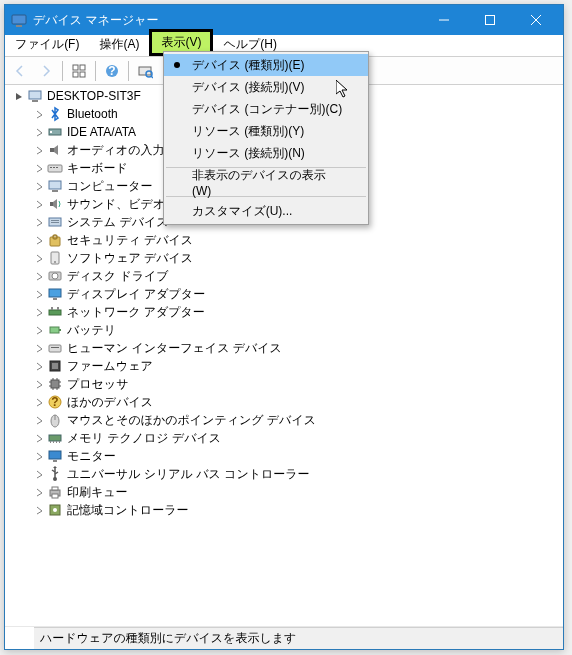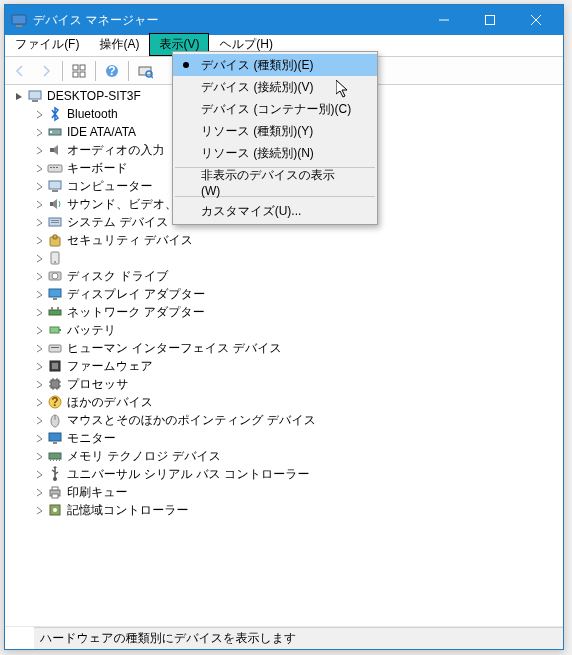--- a/index.html
+++ b/index.html
@@ -5,33 +5,33 @@
 * { box-sizing: border-box; margin: 0; padding: 0; font-family: "Yu Gothic UI", "Meiryo", sans-serif; font-size: 12px; }
 body { background: #f0f0f0; width: 572px; height: 655px; overflow: hidden; }
 .window { width: 560px; height: 646px; margin: 4px; background: #fff; border: 1px solid #2a7ab8; display: flex; flex-direction: column; box-shadow: 0 2px 8px rgba(0,0,0,0.2); }
 .titlebar { height: 30px; background: #1e84d6; color: #fff; display: flex; align-items: center; padding: 0 4px; }
 .titlebar .icon { width: 16px; height: 16px; margin: 0 6px 0 2px; }
 .titlebar .title { flex: 1; font-size: 12px; }
 .titlebar .winbtn { width: 46px; height: 30px; display: flex; align-items: center; justify-content: center; cursor: default; }
 .titlebar .winbtn svg { stroke: #fff; }
 .menubar { height: 22px; display: flex; align-items: flex-end; border-bottom: 1px solid #d0d0d0; background: #fff; position: relative; }
 .menubar .menuitem { padding: 3px 10px; cursor: default; }
-.menubar .menuitem.open { background: #14b8a6; border: 1px solid #000000; padding: 2px 9px; }
+.menubar .menuitem.open { background: #bef264; border: 3px solid #000000; padding: 2px 9px; }
 .toolbar { height: 28px; display: flex; align-items: center; border-bottom: 1px solid #d0d0d0; background: #fdfdfd; padding: 0 2px; }
 .toolbar .tbtn { width: 24px; height: 24px; margin: 0 1px; display: flex; align-items: center; justify-content: center; border: 1px solid transparent; }
 .toolbar .tbtn.disabled { opacity: 0.35; }
 .toolbar .sep { width: 1px; height: 20px; background: #c0c0c0; margin: 0 3px; }
 .tree { flex: 1; overflow: auto; padding: 2px 0 2px 2px; background: #fff; position: relative; }
 .tree .row { display: flex; align-items: center; height: 18px; padding-left: 6px; white-space: nowrap; }
 .tree .row .arrow { width: 12px; height: 12px; margin-right: 0px; display: inline-flex; align-items: center; justify-content: center; }
 .tree .row .arrow svg { display: block; }
 .tree .row .devicon { width: 16px; height: 16px; margin: 0 4px 0 2px; display: inline-flex; align-items: center; justify-content: center; }
 .tree .row.root { padding-left: 6px; }
 .tree .row.child { padding-left: 26px; }
-.dropdown { position: absolute; top: 51px; left: 172px; width: 206px; background: #f0f0f0; border: 1px solid #a0a0a0; box-shadow: 2px 3px 6px rgba(0,0,0,0.3); z-index: 10; }
+.dropdown { position: absolute; top: 51px; left: 163px; width: 206px; background: #f0f0f0; border: 1px solid #a0a0a0; box-shadow: 2px 3px 6px rgba(0,0,0,0.3); z-index: 10; }
 .dropdown .group { padding: 2px 0; }
 .dropdown .sep { height: 1px; background: #c8c8c8; margin: 1px 2px; }
 .dropdown .mi { height: 22px; display: flex; align-items: center; padding: 0 24px 0 28px; position: relative; }
 .dropdown .mi.highlighted { background: #91c9f7; }
 .dropdown .mi .bullet { position: absolute; left: 10px; width: 6px; height: 6px; background: #000; border-radius: 50%; }
 .cursor { position: absolute; top: 80px; left: 336px; z-index: 20; pointer-events: none; }
 .statusbar { height: 22px; border-top: 1px solid #d0d0d0; display: flex; align-items: center; padding: 0 6px; background: #f0f0f0; margin-left: 29px; }
 .hline-above-status { height: 1px; background: #e8e8e8; }
 </style>
 </head>
@@ -245,20 +245,21 @@
             <svg width="9" height="9">
               <path d="M2 1 L7 5 L2 8" fill="none" stroke="#808080" stroke-width="1"></path>
             </svg>
           </span>
           <span class="devicon">
             <svg width="16" height="16">
               <rect x="4" y="2" width="8" height="12" rx="1" fill="#e8e8e8" stroke="#888"></rect>
               <circle cx="8" cy="12" r="1" fill="#888"></circle>
             </svg>
           </span>
+          <span>ソフトウェア デバイス</span>
         </div>
         <div class="row child">
           <span class="arrow">
             <svg width="9" height="9">
               <path d="M2 1 L7 5 L2 8" fill="none" stroke="#808080" stroke-width="1"></path>
             </svg>
           </span>
           <span class="devicon">
             <svg width="16" height="16">
               <rect x="2" y="4" width="12" height="8" rx="1" fill="#d0d0d0" stroke="#888"></rect>
@@ -388,42 +389,42 @@
           <span>マウスとそのほかのポインティング デバイス</span>
         </div>
         <div class="row child">
           <span class="arrow">
             <svg width="9" height="9">
               <path d="M2 1 L7 5 L2 8" fill="none" stroke="#808080" stroke-width="1"></path>
             </svg>
           </span>
           <span class="devicon">
             <svg width="16" height="16">
-              <rect x="2" y="3" width="12" height="8" fill="#3a8ad0" stroke="#265a88"></rect>
-              <rect x="6" y="12" width="4" height="2" fill="#888"></rect>
-            </svg>
-          </span>
-          <span>モニター</span>
-        </div>
-        <div class="row child">
-          <span class="arrow">
-            <svg width="9" height="9">
-              <path d="M2 1 L7 5 L2 8" fill="none" stroke="#808080" stroke-width="1"></path>
-            </svg>
-          </span>
-          <span class="devicon">
-            <svg width="16" height="16">
               <rect x="2" y="5" width="12" height="6" fill="#6a9a6a" stroke="#466"></rect>
               <rect x="3" y="11" width="1" height="2" fill="#888"></rect>
               <rect x="6" y="11" width="1" height="2" fill="#888"></rect>
               <rect x="9" y="11" width="1" height="2" fill="#888"></rect>
               <rect x="12" y="11" width="1" height="2" fill="#888"></rect>
             </svg>
           </span>
           <span>メモリ テクノロジ デバイス</span>
+        </div>
+        <div class="row child">
+          <span class="arrow">
+            <svg width="9" height="9">
+              <path d="M2 1 L7 5 L2 8" fill="none" stroke="#808080" stroke-width="1"></path>
+            </svg>
+          </span>
+          <span class="devicon">
+            <svg width="16" height="16">
+              <rect x="2" y="3" width="12" height="8" fill="#3a8ad0" stroke="#265a88"></rect>
+              <rect x="6" y="12" width="4" height="2" fill="#888"></rect>
+            </svg>
+          </span>
+          <span>モニター</span>
         </div>
         <div class="row child">
           <span class="arrow">
             <svg width="9" height="9">
               <path d="M2 1 L7 5 L2 8" fill="none" stroke="#808080" stroke-width="1"></path>
             </svg>
           </span>
           <span class="devicon">
             <svg width="16" height="16">
               <path d="M8 2 L8 13" stroke="#555" stroke-width="1.5"></path>

